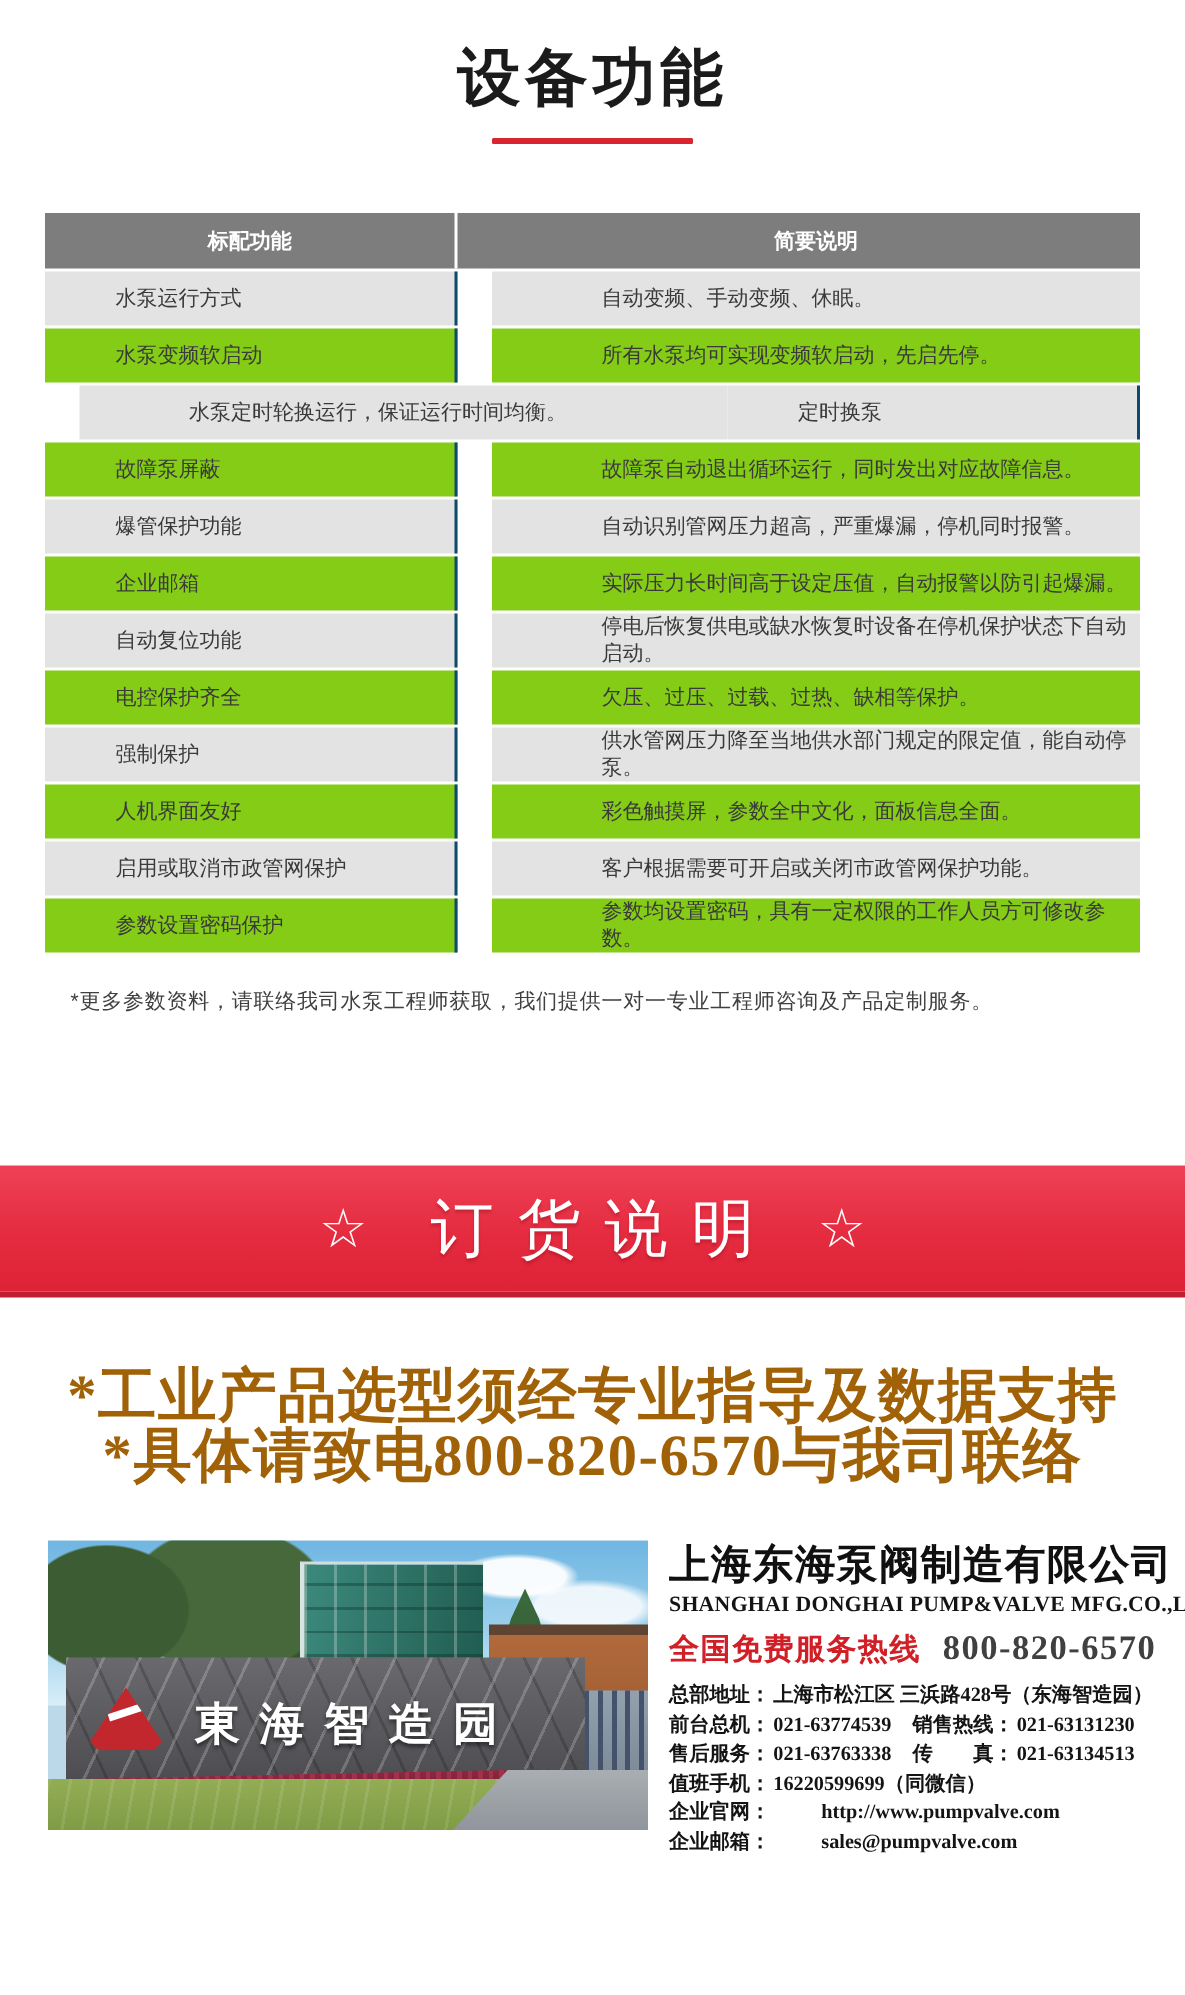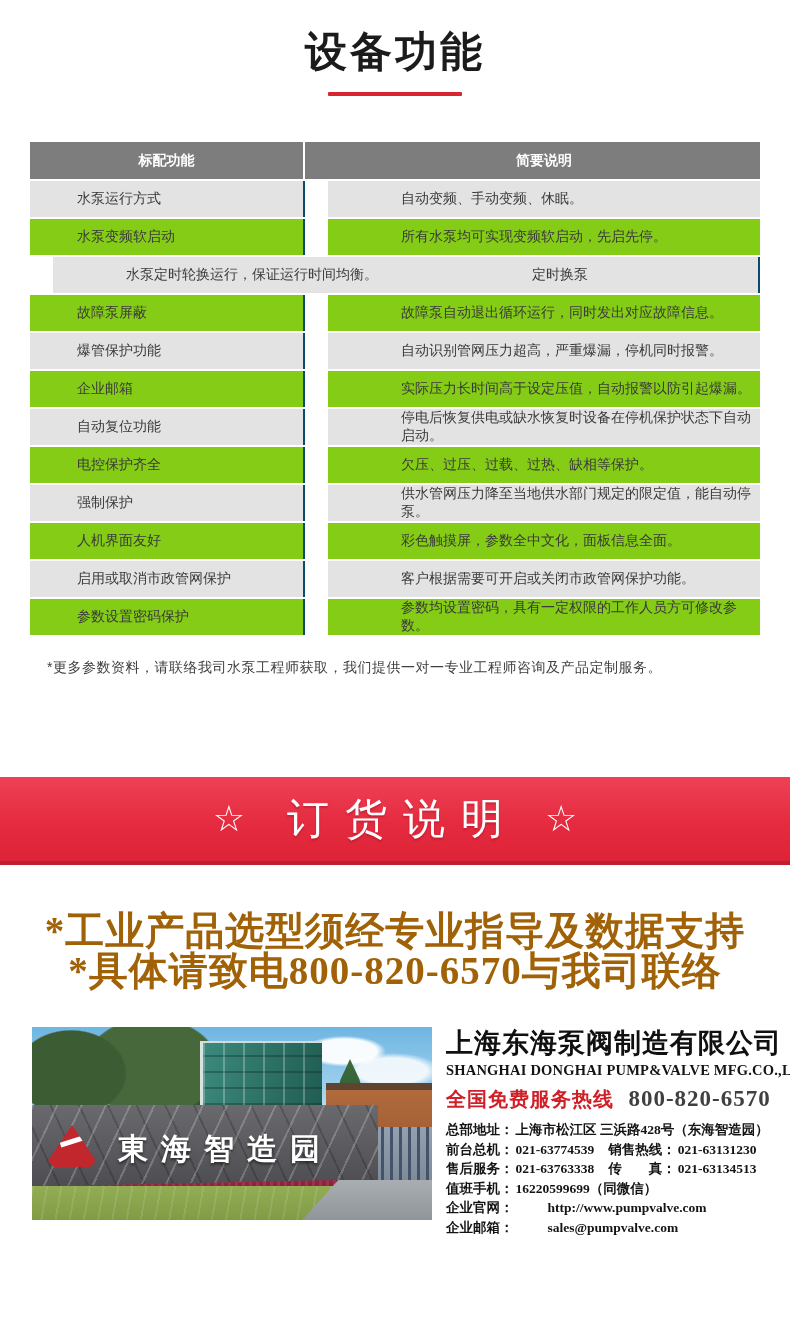--- a/index.html
+++ b/index.html
@@ -108,21 +108,21 @@
     position: absolute; right: 0; top: 100px; width: 96px; height: 58px;
     background:
       repeating-linear-gradient(90deg, #45526b 0 3px, rgba(0,0,0,0) 3px 9px),
       linear-gradient(180deg, #93a0ad, #7c8a97);
   }
   .ph-shrub {
     position: absolute; right: 92px; top: 96px; width: 46px; height: 52px;
     background: radial-gradient(60% 60% at 50% 45%, #3f6a35 0 60%, #2c4e27 75%, rgba(0,0,0,0) 78%);
   }
   .ph-wall {
-    position: absolute; left: 0; top: 78px; width: 346px; height: 86px;
+    position: absolute; left: 12px; top: 78px; width: 346px; height: 86px;
     background:
       repeating-linear-gradient(115deg, rgba(255,255,255,.20) 0 2px, rgba(0,0,0,0) 2px 22px),
       repeating-linear-gradient(65deg, rgba(0,0,0,.18) 0 2px, rgba(0,0,0,0) 2px 26px),
       linear-gradient(180deg, #6a6a6e 0%, #58585c 60%, #4c4c50 100%);
     display: flex; align-items: center;
   }
   .ph-logo {
     position: absolute; left: 16px; top: 20px; width: 48px; height: 42px;
     background: #c2272d;
     clip-path: polygon(50% 0, 100% 86%, 88% 100%, 12% 100%, 0 86%);

